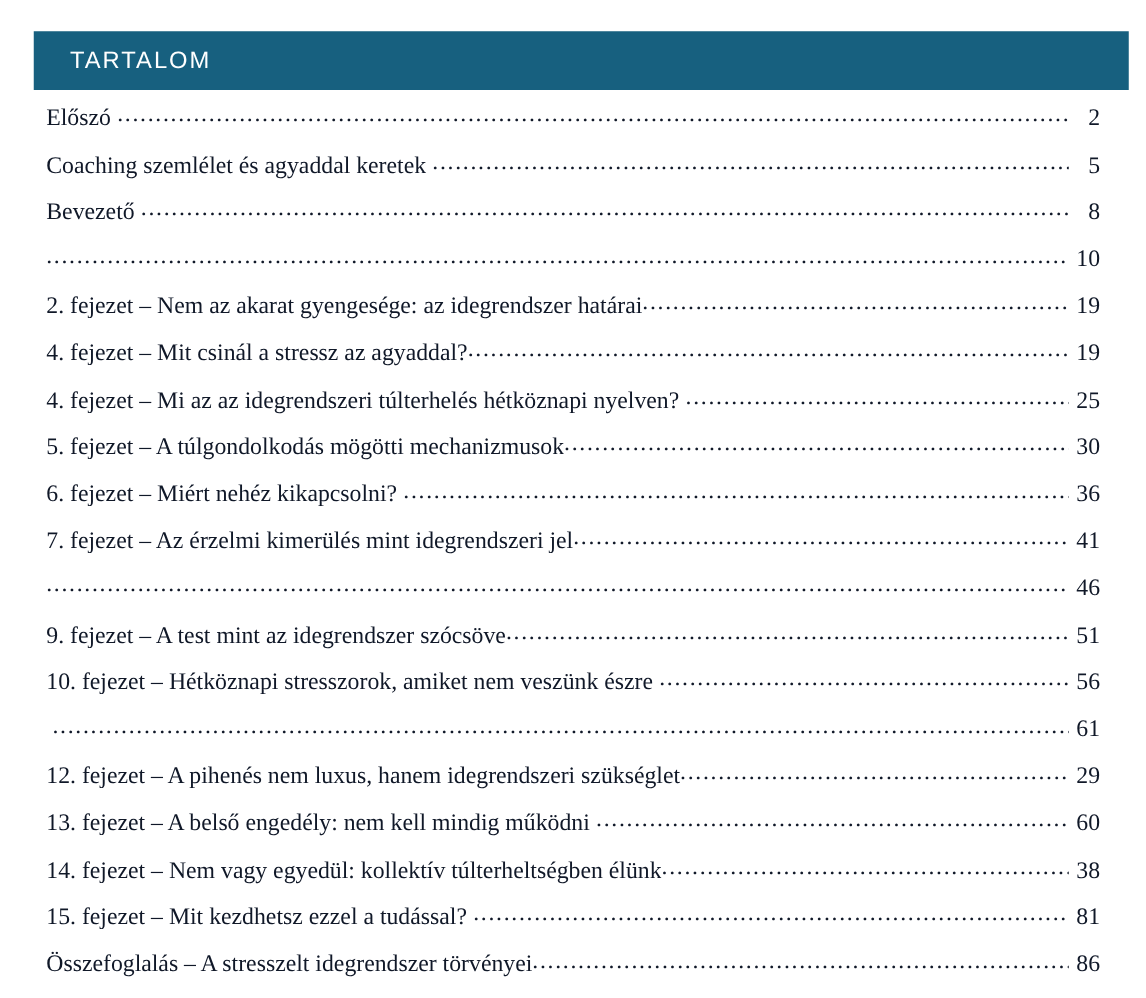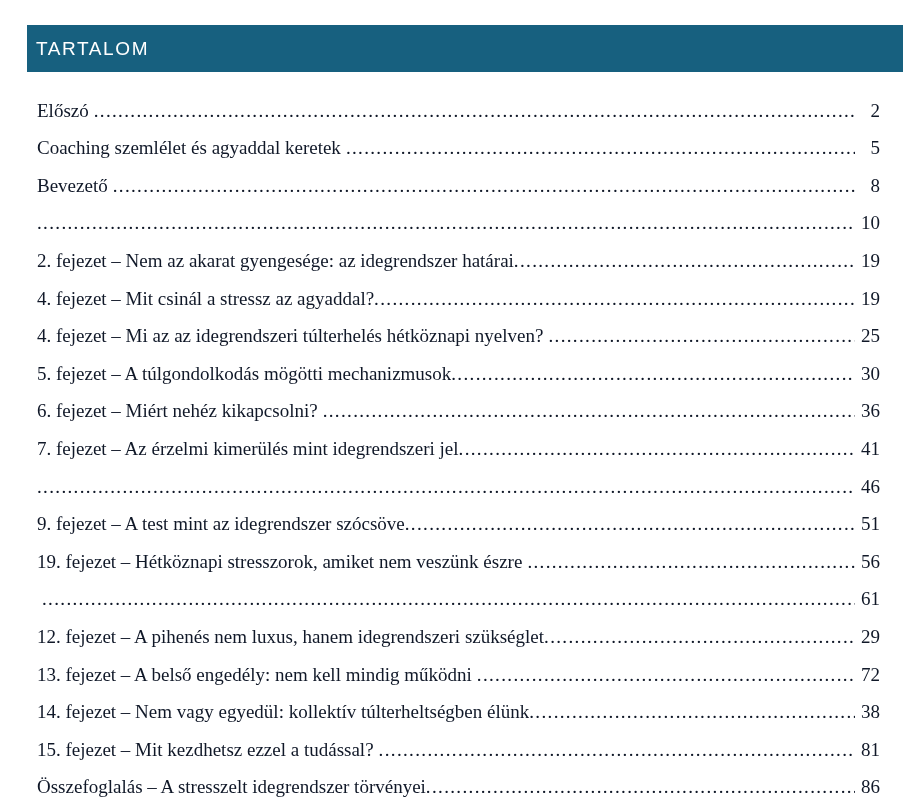--- a/index.html
+++ b/index.html
@@ -36,33 +36,34 @@
   }
   .toc-header-title {
     font-family: "Liberation Sans", "DejaVu Sans", sans-serif;
     color: #ffffff;
     font-size: 19px;
     font-weight: 400;
     letter-spacing: 1.6px;
     padding-left: 9px;
     line-height: 1;
     white-space: nowrap;
+    margin-left: 20px;
   }
 
   
   .toc-list {
     position: absolute;
     left: 37px;
     top: 84px;
     width: 843px;
   }
 
   .toc-entry {
     display: flex;
-    align-items: flex-end;
+    align-items: flex-start;
     width: 100%;
     height: 37.6px;
     font-size: 19px;
     color: #101828;
     white-space: nowrap;
     overflow: hidden;
   }
 
   .toc-entry-title {
     flex: 0 1 auto;
@@ -162,37 +163,37 @@
       <div class="toc-entry">
         <span class="toc-leader"></span>
         <span class="toc-page">46</span>
       </div>
       <div class="toc-entry">
         <span class="toc-entry-title">9. fejezet – A test mint az idegrendszer szócsöve</span>
         <span class="toc-leader"></span>
         <span class="toc-page">51</span>
       </div>
       <div class="toc-entry gap">
-        <span class="toc-entry-title">19. fejezet – Hétköznapi stresszorok, amiket nem veszünk észre</span>
+        <span class="toc-entry-title">10. fejezet – Hétköznapi stresszorok, amiket nem veszünk észre</span>
         <span class="toc-leader"></span>
         <span class="toc-page">56</span>
       </div>
       <div class="toc-entry gap">
         <span class="toc-leader"></span>
         <span class="toc-page">61</span>
       </div>
       <div class="toc-entry">
         <span class="toc-entry-title">12. fejezet – A pihenés nem luxus, hanem idegrendszeri szükséglet</span>
         <span class="toc-leader"></span>
         <span class="toc-page">29</span>
       </div>
       <div class="toc-entry gap">
         <span class="toc-entry-title">13. fejezet – A belső engedély: nem kell mindig működni</span>
         <span class="toc-leader"></span>
-        <span class="toc-page">72</span>
+        <span class="toc-page">60</span>
       </div>
       <div class="toc-entry">
         <span class="toc-entry-title">14. fejezet – Nem vagy egyedül: kollektív túlterheltségben élünk</span>
         <span class="toc-leader"></span>
         <span class="toc-page">38</span>
       </div>
       <div class="toc-entry gap">
         <span class="toc-entry-title">15. fejezet – Mit kezdhetsz ezzel a tudással?</span>
         <span class="toc-leader"></span>
         <span class="toc-page">81</span>

